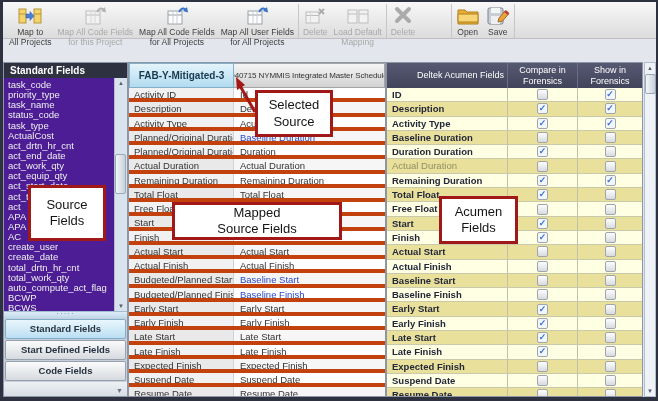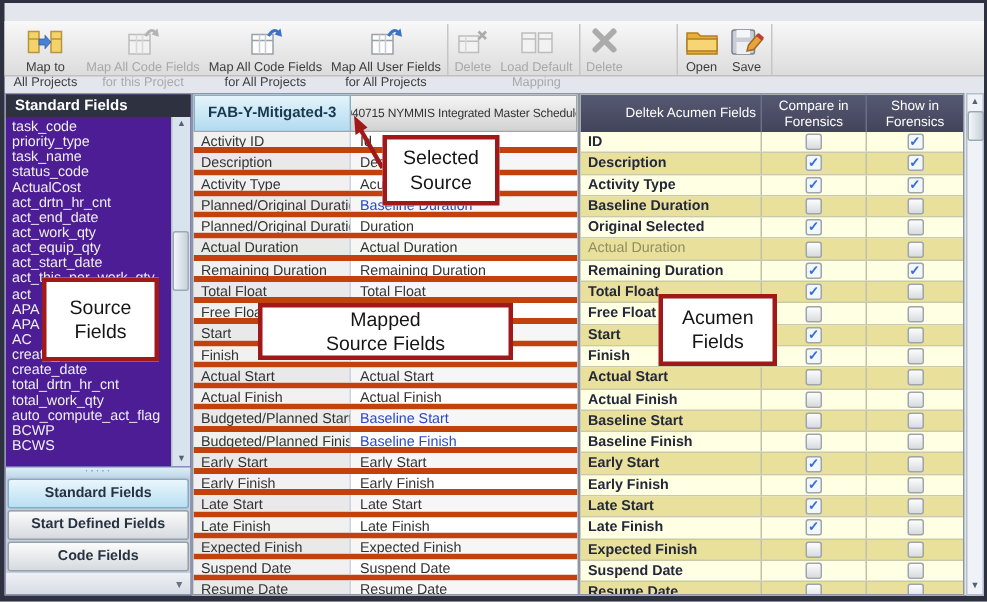--- a/index.html
+++ b/index.html
@@ -1,21 +1,21 @@
 <!DOCTYPE html>
 <html><head>
 <meta charset="utf-8">
 <style>
   html,body{margin:0;padding:0}
   body{width:658px;height:401px;position:relative;overflow:hidden;
        background:#2E3140;font-family:"Liberation Sans",sans-serif;}
   .inner{position:absolute;left:3px;top:2px;right:2px;bottom:4px;background:#E3E7ED;}
 
   
-  .ribbon{position:absolute;left:0;top:12px;right:0;height:37px;
+  .ribbon{position:absolute;left:0;top:0;right:0;height:37px;
           background:linear-gradient(#F8F8F8,#DCDCDC);border-bottom:1px solid #C0C0C0;
           display:flex;align-items:stretch;padding:2px 0 0 2px;box-sizing:border-box;}
   .rgroup{display:flex;flex-direction:column;border-right:1px solid #C6C6C6;padding:0 1px;}
   .rbuttons{flex:1;display:flex;align-items:stretch;}
   .rbtn{display:flex;flex-direction:column;align-items:center;justify-content:flex-start;
         padding:1px 3px 0;font-size:8.5px;line-height:1.15;color:#3C3C3C;text-align:center;
         border-radius:2px;white-space:nowrap;}
   .rbtn.disabled{color:#A8A8A8;}
   .ric{height:22px;display:flex;align-items:center;justify-content:center;margin-bottom:1px;}
   .rlabel{height:11px;line-height:11px;margin:1px 2px 2px;background:linear-gradient(#ACB2B8,#959BA1);
@@ -244,20 +244,21 @@
       </div>
     </div>
 
   <div class="sidebar">
     <div class="side-header">Standard Fields</div>
     <div class="side-list">
       <div class="side-item">task_code</div>
         <div class="side-item">priority_type</div>
         <div class="side-item">task_name</div>
         <div class="side-item">status_code</div>
+        <div class="side-item">task_type</div>
         <div class="side-item">ActualCost</div>
         <div class="side-item">act_drtn_hr_cnt</div>
         <div class="side-item">act_end_date</div>
         <div class="side-item">act_work_qty</div>
         <div class="side-item">act_equip_qty</div>
         <div class="side-item">act_start_date</div>
         <div class="side-item">act_this_per_work_qty</div>
         <div class="side-item">act</div>
         <div class="side-item">APA</div>
         <div class="side-item">APA</div>
@@ -420,21 +421,21 @@
         <div class="arow khaki">
           <div class="an">Baseline Duration</div>
           <div class="ac">
             <div class="cb"></div>
           </div>
           <div class="as">
             <div class="cb"></div>
           </div>
         </div>
         <div class="arow pale">
-          <div class="an">Original Selected</div>
+          <div class="an">Duration Duration</div>
           <div class="ac">
             <div class="cb on"></div>
           </div>
           <div class="as">
             <div class="cb"></div>
           </div>
         </div>
         <div class="arow khaki muted">
           <div class="an">Actual Duration</div>
           <div class="ac">

